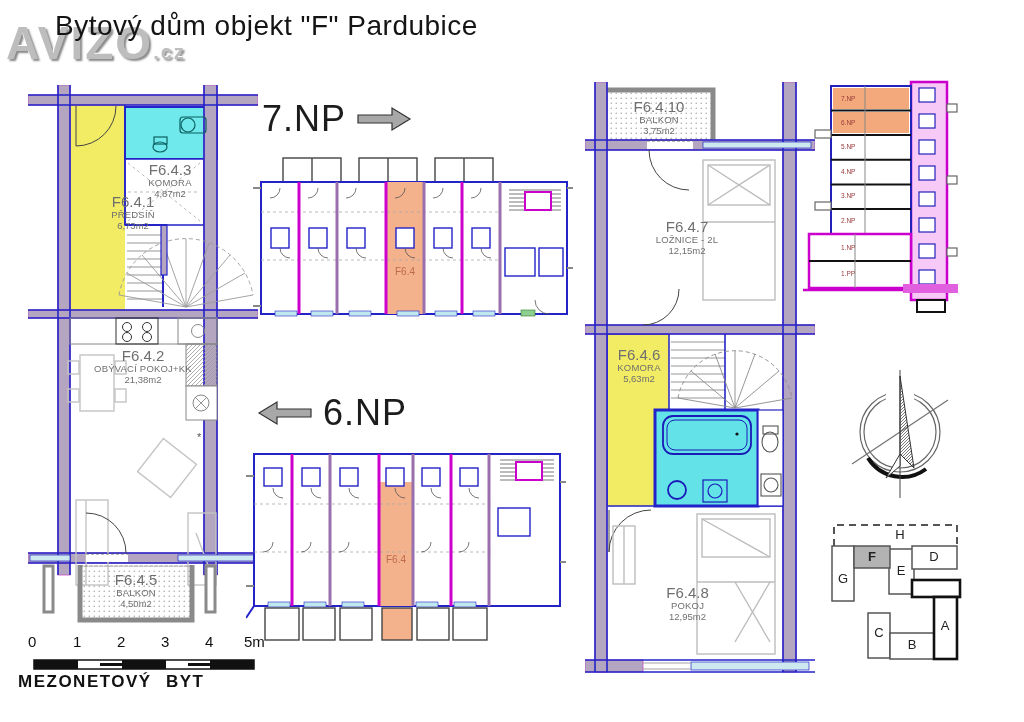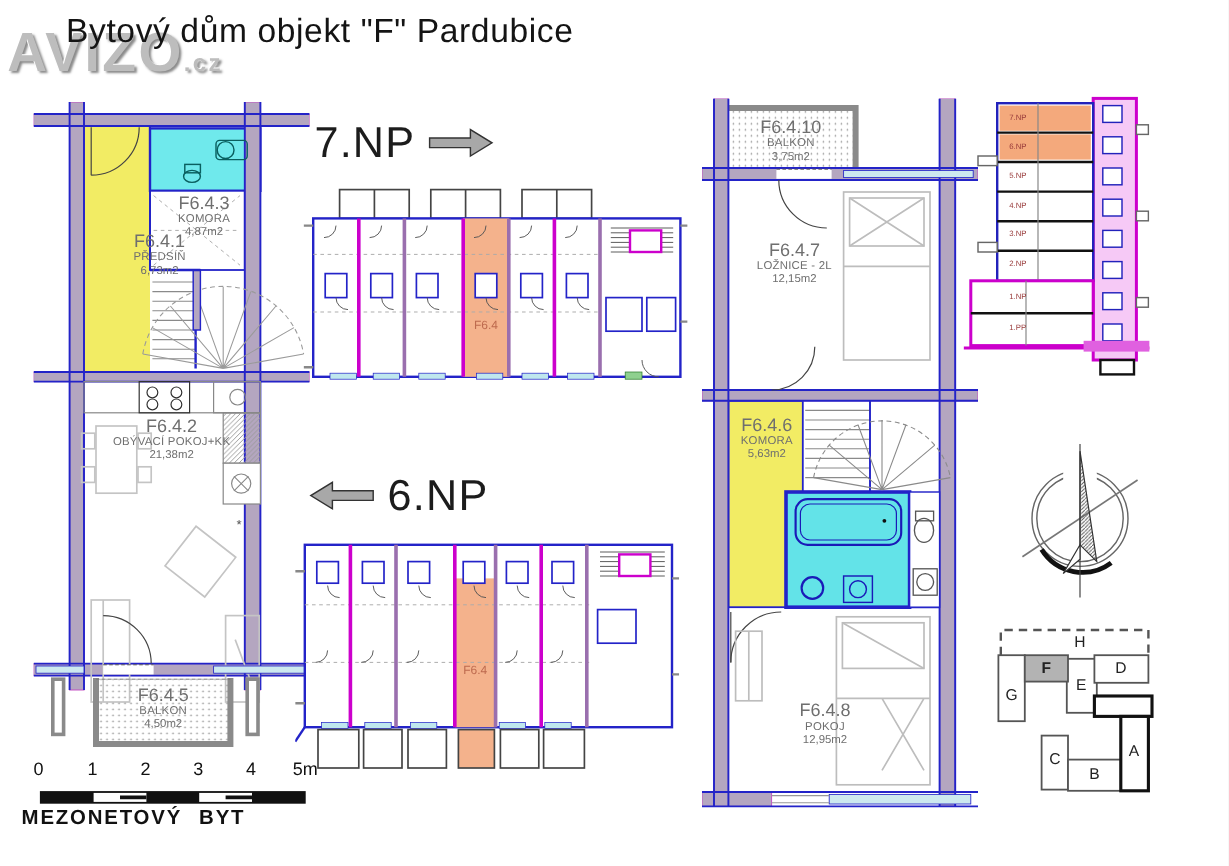--- a/index.html
+++ b/index.html
@@ -378,21 +378,21 @@
       </g>
 
       <rect x="106" y="580" width="118" height="8" fill="#cde9ef" stroke="#2323c8" stroke-width="0.7"></rect>
       <path d="M58,581 H106 M58,587 H106" stroke="#999" stroke-width="0.9"></path>
     </svg>
     <div class="rlabel" style="left:24px;top:16px;width:100px;">
       <div class="rid">F6.4.10</div>
       <div class="rname">BALKON</div>
       <div class="rarea">3,75m2</div>
     </div>
-    <div class="rlabel" style="left:22px;top:118px;width:110px;">
+    <div class="rlabel" style="left:22px;top:136px;width:110px;padding-left:25px;">
       <div class="rid">F6.4.7</div>
       <div class="rname">LOŽNICE - 2L</div>
       <div class="rarea">12,15m2</div>
     </div>
     <div class="rlabel" style="left:8px;top:264px;width:92px;">
       <div class="rid">F6.4.6</div>
       <div class="rname">KOMORA</div>
       <div class="rarea">5,63m2</div>
     </div>
     <div class="rlabel" style="left:45px;top:502px;width:115px;">

